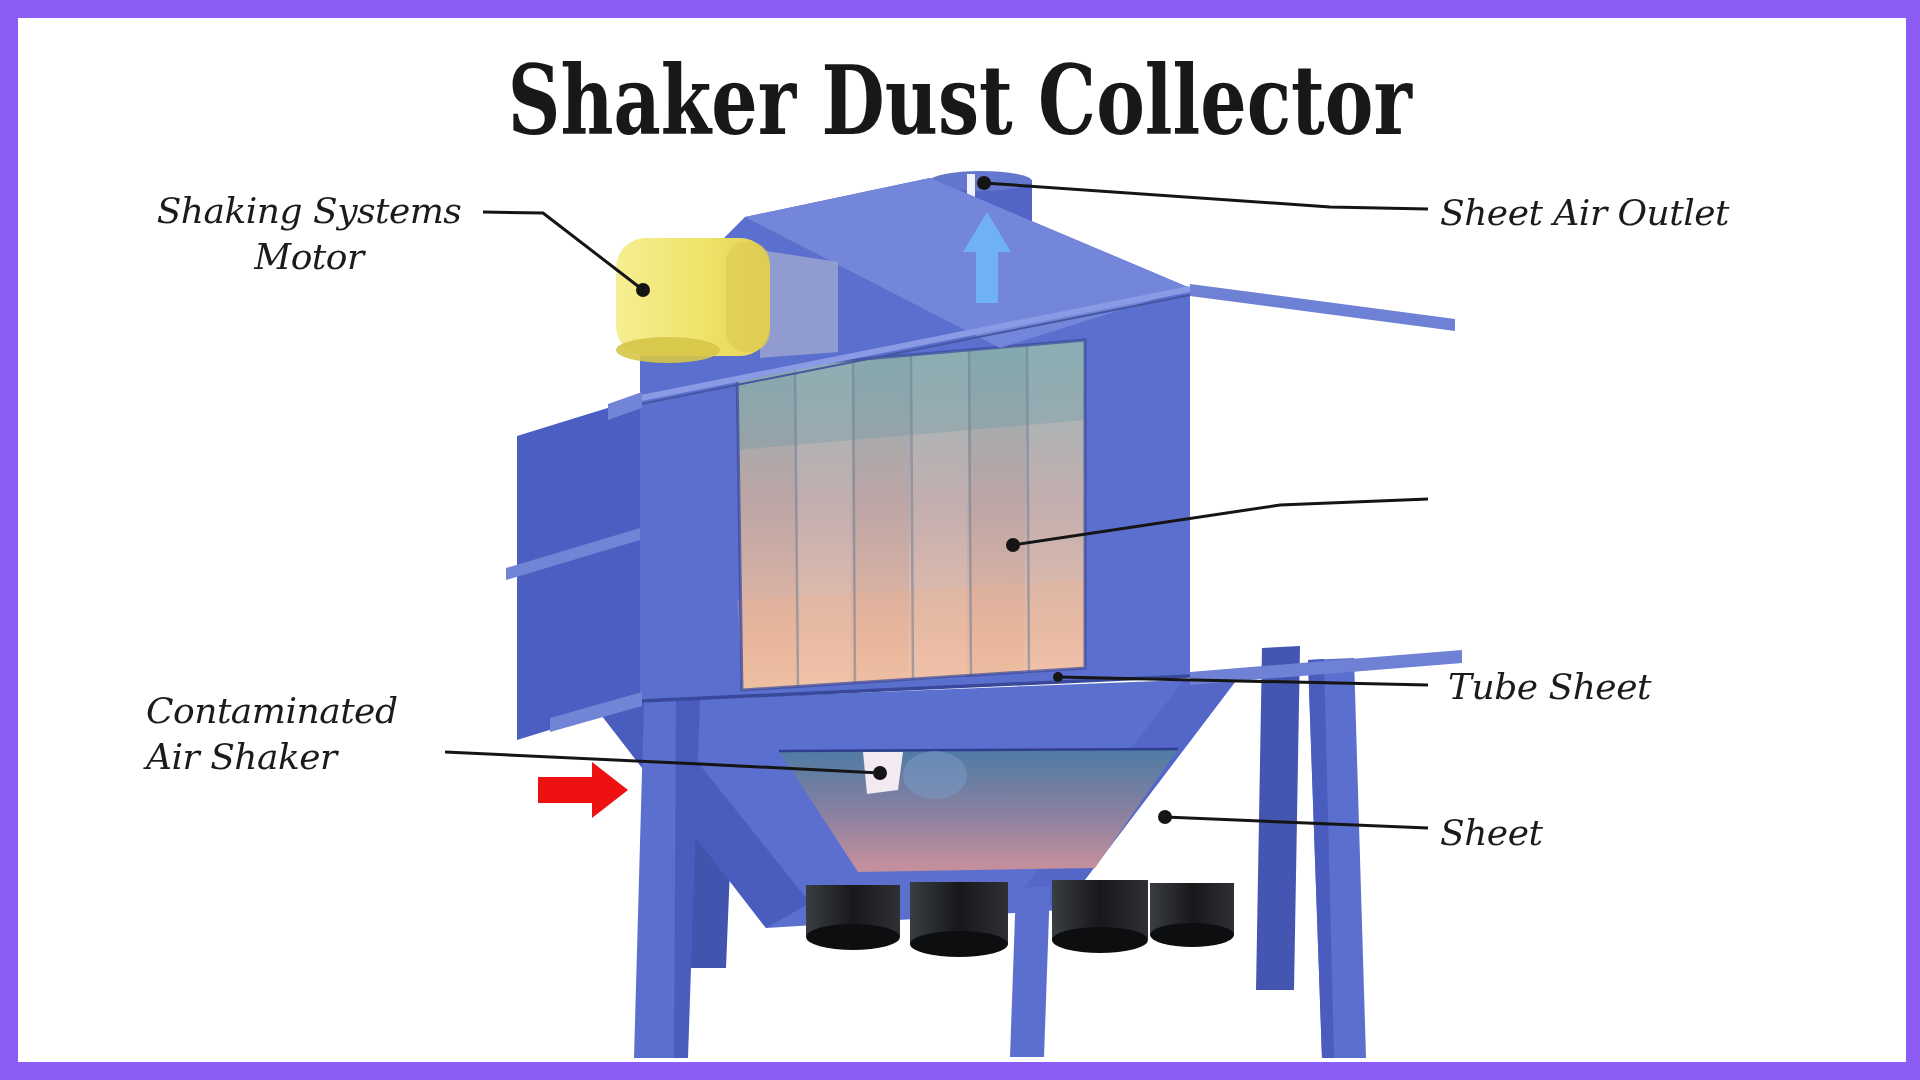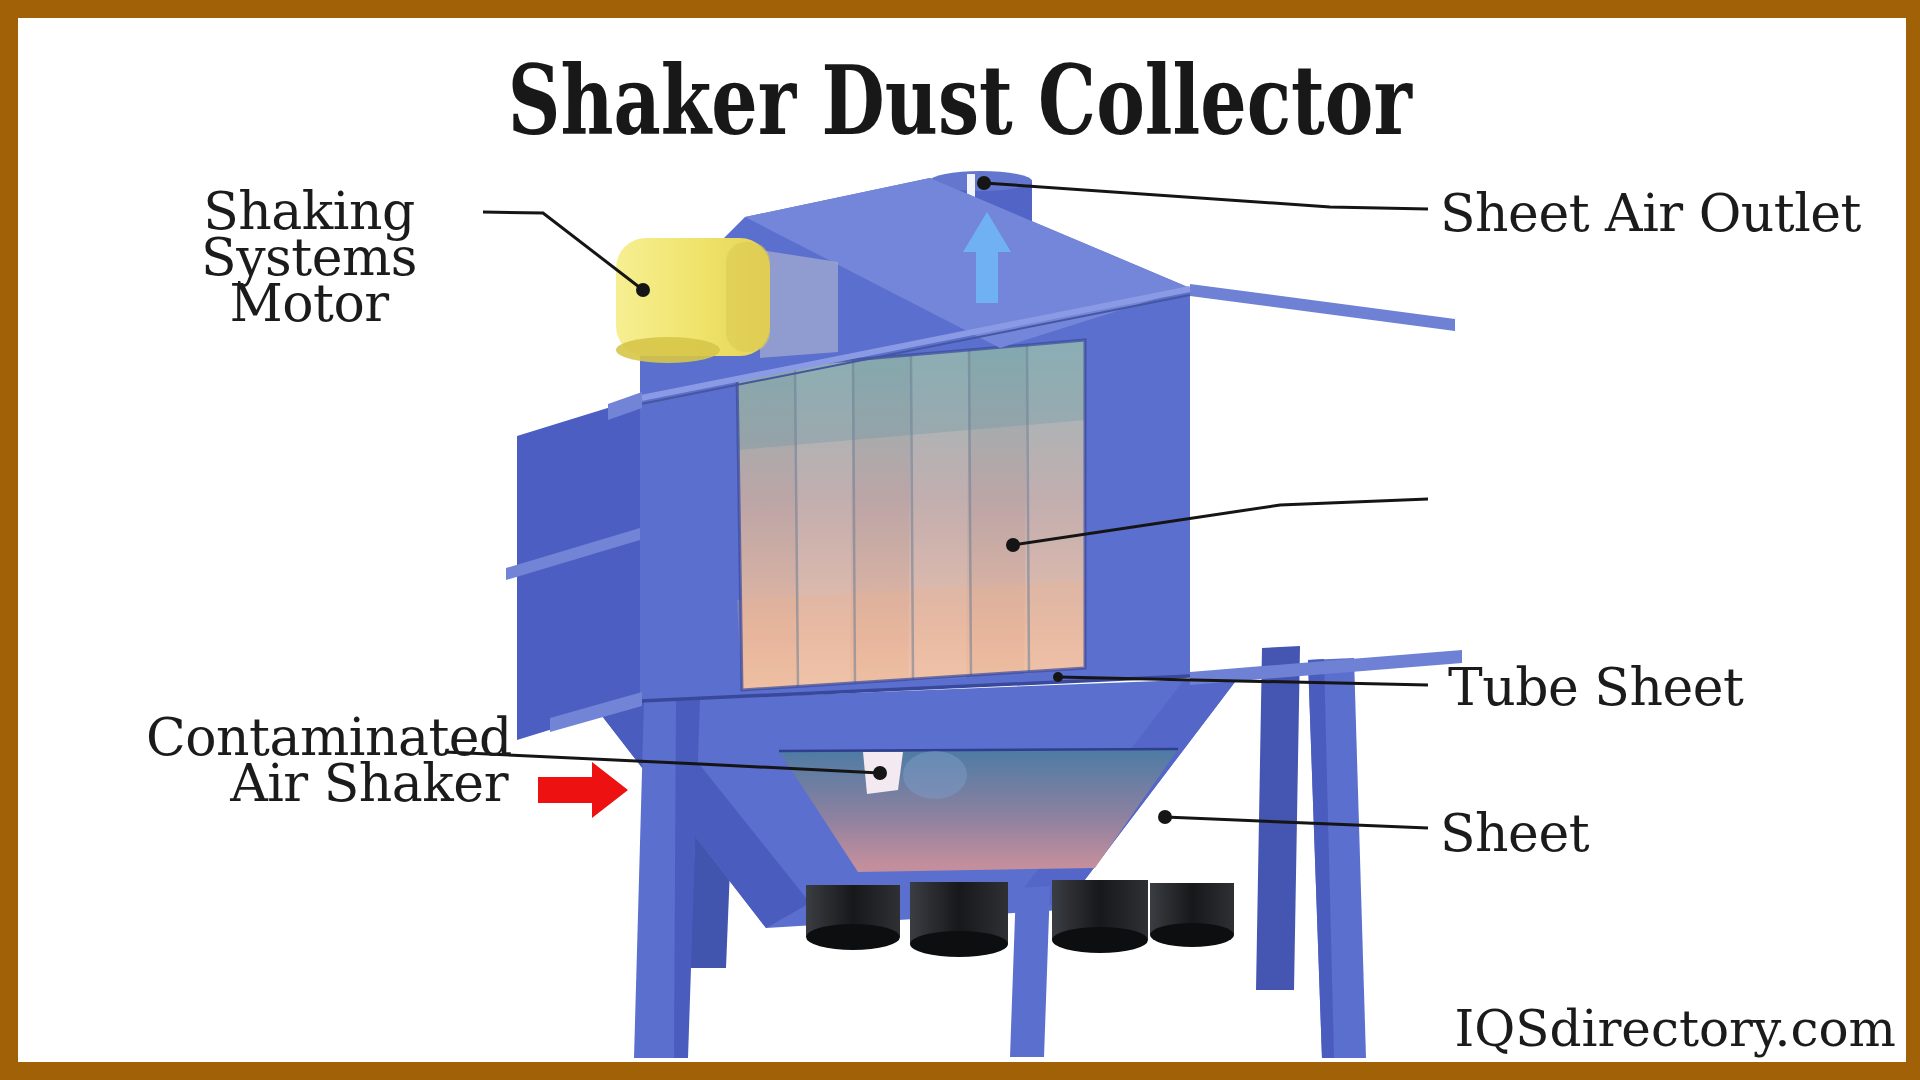--- a/index.html
+++ b/index.html
@@ -1,29 +1,29 @@
 <!DOCTYPE html>
 <html><head>
 <meta charset="utf-8">
 <style>
   html,body{margin:0;padding:0;}
   body{width:1920px;height:1080px;overflow:hidden;font-family:"DejaVu Serif", serif;}
-  #frame{position:relative;width:1920px;height:1080px;background:#a16207;}
+  #frame{position:relative;width:1920px;height:1080px;background:#8b5cf6;}
   #canvas{position:absolute;left:18px;top:18px;width:1888px;height:1044px;background:#ffffff;}
   #art{position:absolute;left:0;top:0;width:1920px;height:1080px;}
   .txt{position:absolute;color:#1b1b1b;}
   #title{left:0;right:0;top:44px;text-align:center;font-size:96px;font-weight:700;color:#181818;}
   #title span{display:inline-block;transform:scaleX(0.76);transform-origin:50% 50%;white-space:nowrap;}
-  .lbl{font-size:52px;line-height:46px;letter-spacing:-0.5px;}
+  .lbl{font-size:36px;line-height:46px;letter-spacing:-0.5px;font-style:italic;}
   #lbl-motor{left:120px;top:188px;width:378px;text-align:center;}
   #lbl-cao{left:1440px;top:190px;white-space:nowrap;}
   #lbl-fb{left:1440px;top:492px;white-space:nowrap;}
   #lbl-ts{left:1440px;top:664px;white-space:nowrap;margin-left:8px;}
   #lbl-hp{left:1440px;top:810px;white-space:nowrap;}
-  #lbl-inlet{left:146px;top:714px;width:362px;text-align:right;}
+  #lbl-inlet{left:146px;top:688px;width:362px;text-align:left;}
   #watermark{right:24px;top:1000px;font-size:50px;text-align:right;color:#1b1b1b;}
 </style>
 </head>
 <body>
 
 <div id="frame">
   <div id="canvas"></div>
 
   <svg id="art" viewBox="0 0 1920 1080" xmlns="http://www.w3.org/2000/svg">
     <defs>
@@ -158,14 +158,13 @@
     <div>Motor</div>
   </div>
   <div id="lbl-cao" class="txt lbl">Sheet Air Outlet</div>
   <div id="lbl-ts" class="txt lbl">Tube Sheet</div>
   <div id="lbl-hp" class="txt lbl">Sheet</div>
   <div id="lbl-inlet" class="txt lbl">
     <div>Contaminated</div>
     <div>Air Shaker</div>
   </div>
 
-  <div id="watermark" class="txt">IQSdirectory.com</div>
 </div>
 
 </body></html>

